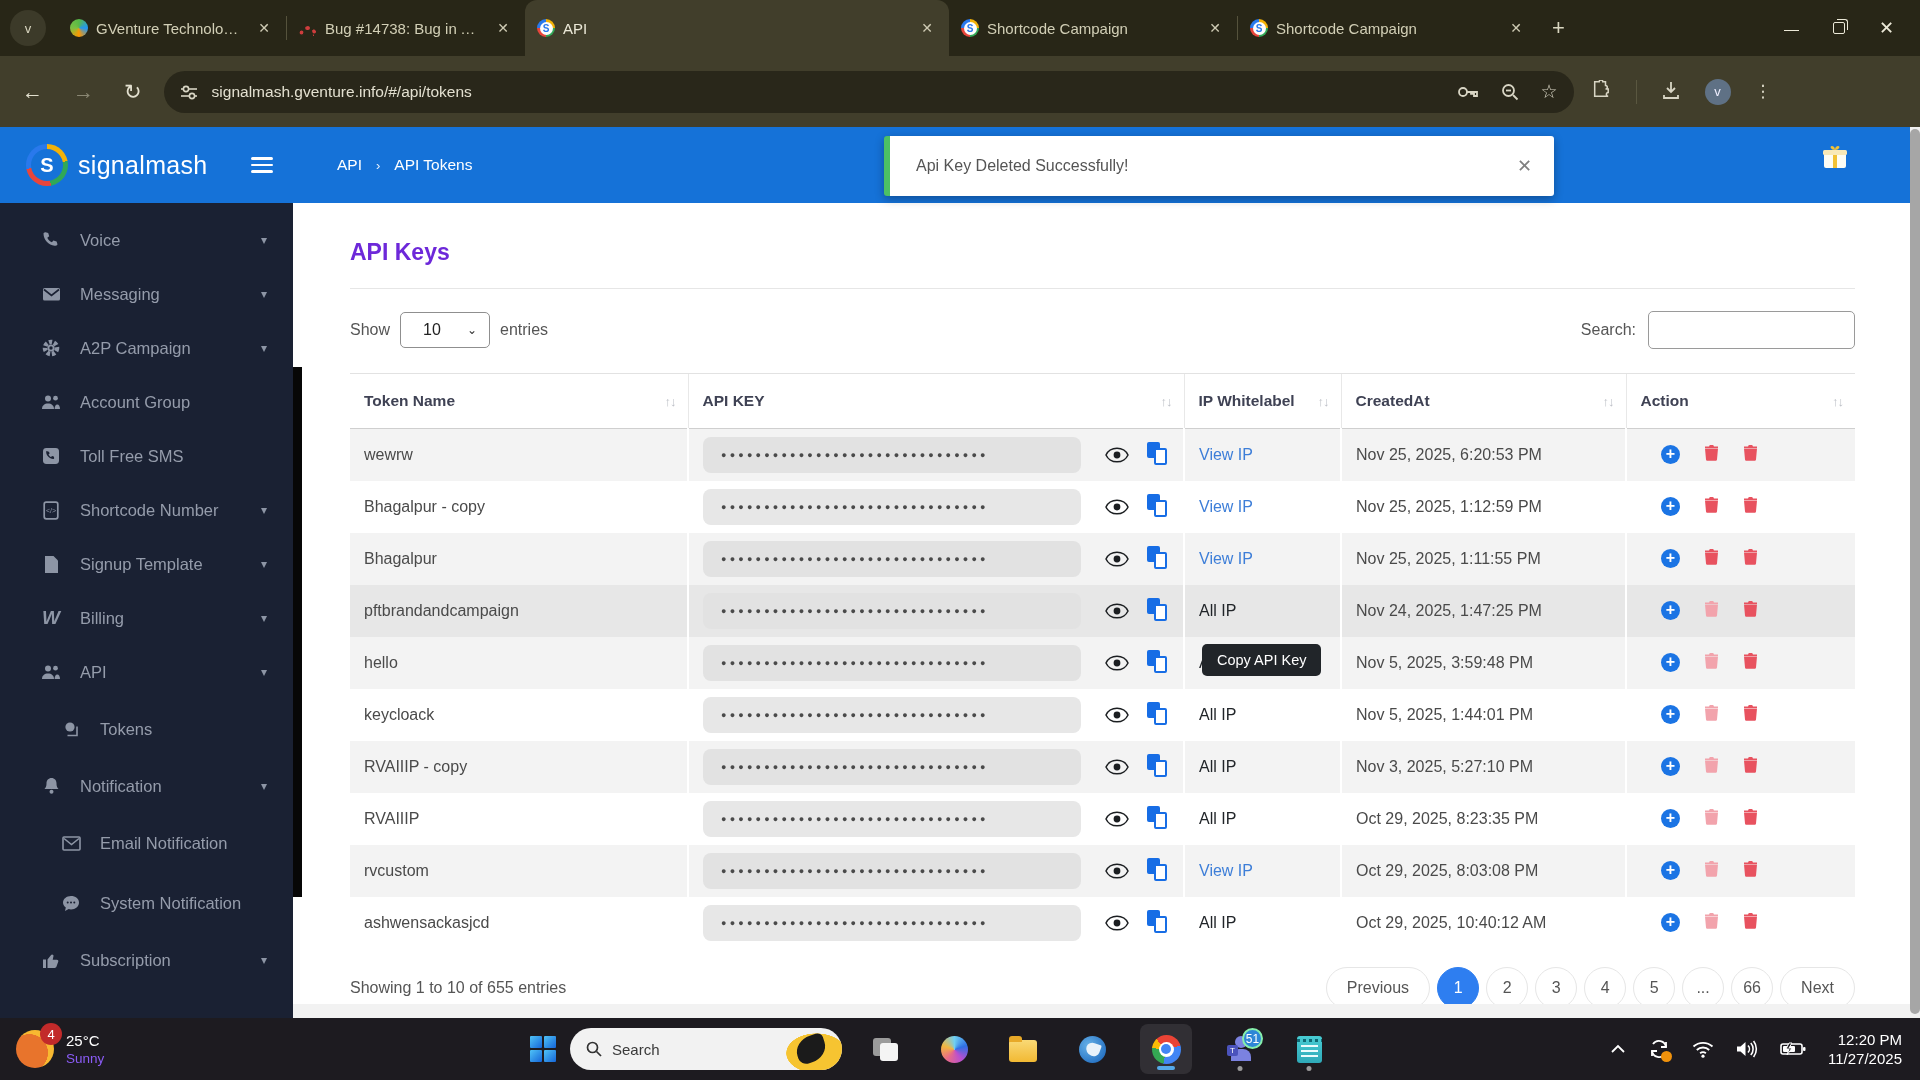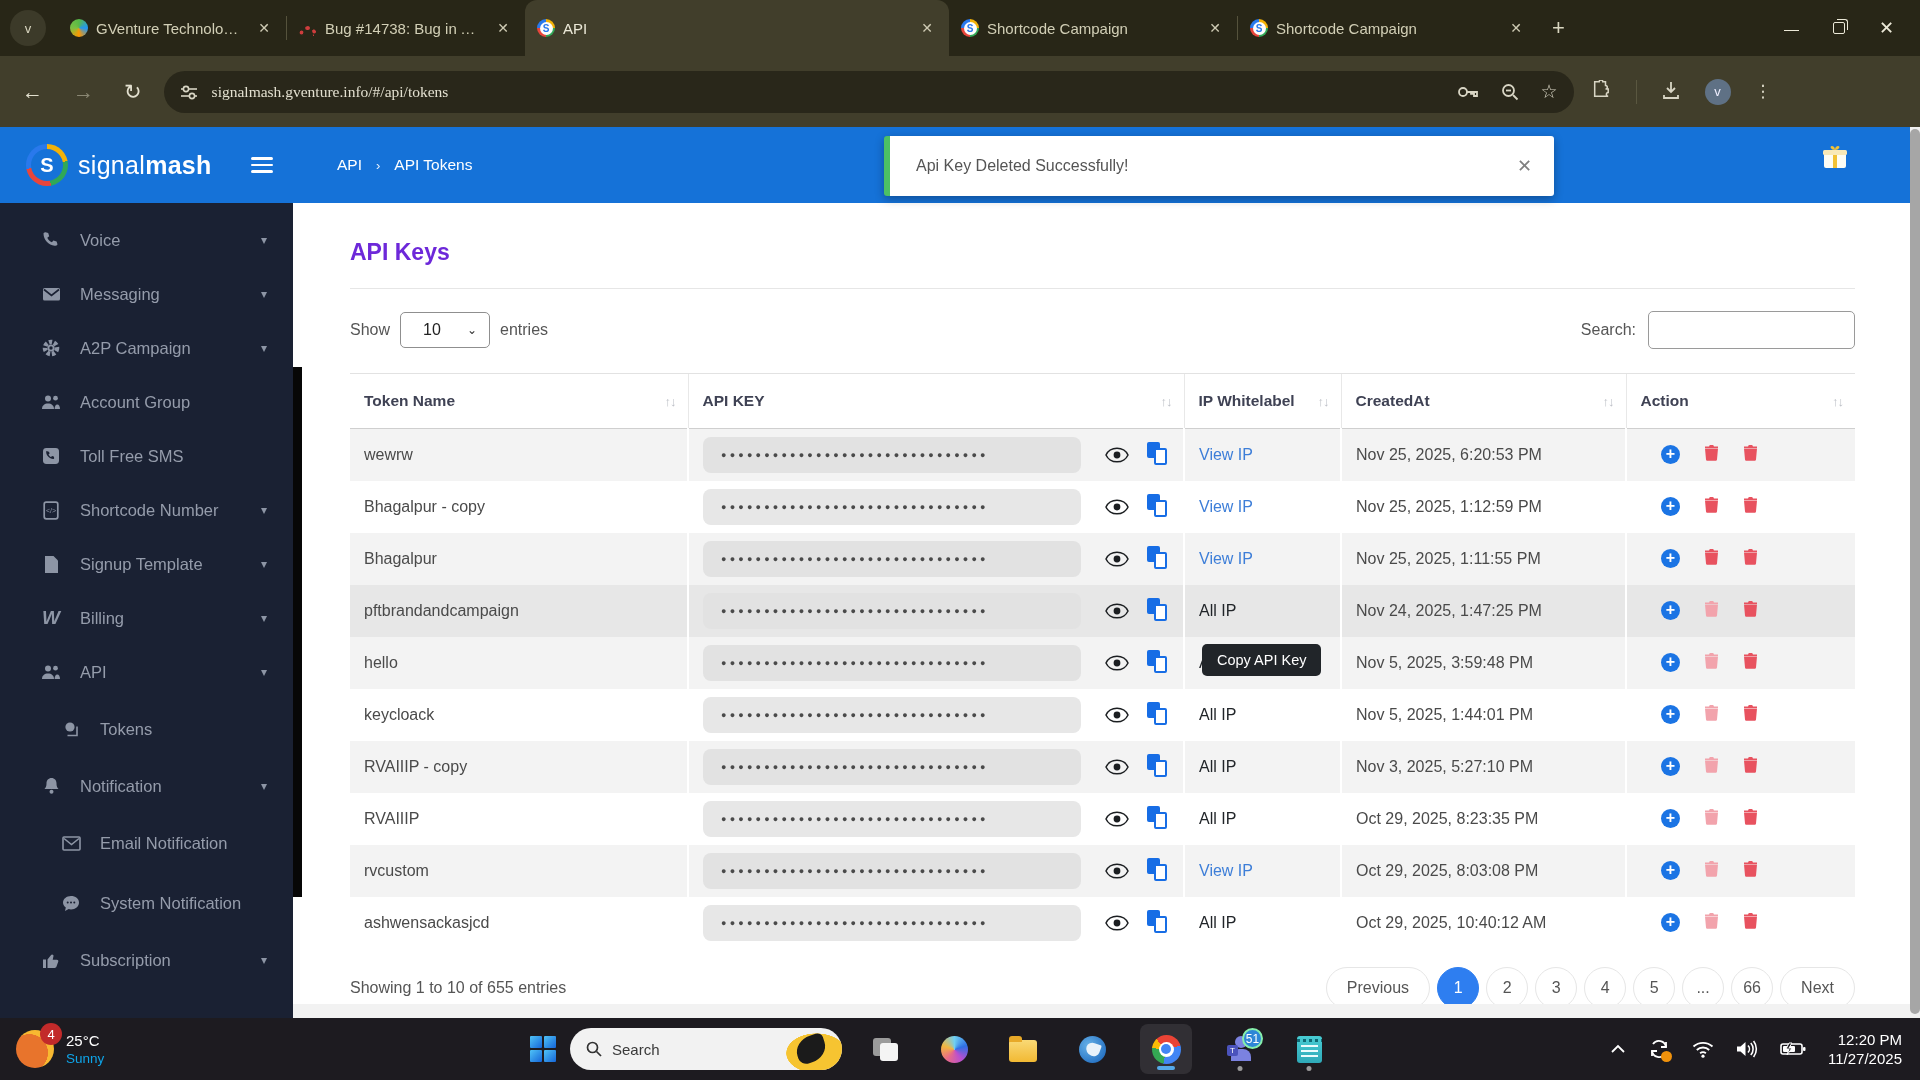--- a/index.html
+++ b/index.html
@@ -20,38 +20,38 @@
   .fav.sm { background:conic-gradient(#f3b208 0 25%,#30a857 25% 50%,#e8453c 50% 75%,#2979ec 75% 100%); position:relative; }
   .fav.sm::after { content:"S"; position:absolute; inset:2.5px; background:#fdfdfd; border-radius:50%; color:#2979ec; font-size:10px; font-weight:bold; display:flex; align-items:center; justify-content:center; }
   .newtab { color:#d9d6c0; font-size:22px; padding:0 14px; }
   .wincontrols { margin-left:auto; display:flex; align-items:center; gap:34px; padding-right:26px; color:#ece9d8; font-size:15px; }
   .win-restore { width:12px; height:12px; border:1.5px solid #ece9d8; border-radius:2px; position:relative; }
   .win-restore::before { content:""; position:absolute; top:-4px; left:3px; width:10px; height:10px; border-top:1.5px solid #ece9d8; border-right:1.5px solid #ece9d8; border-radius:0 3px 0 0; }
 
   .toolbar { position:absolute; top:56px; left:0; right:0; height:71px; background:#413e2b; display:flex; align-items:center; }
   .nav-ic { color:#e3e0cf; font-size:21px; margin-left:22px; }
   .nav-ic.dim { color:#8a8773; }
-  .urlpill { margin-left:22px; width:1410px; height:42px; background:#29271a; border-radius:21px; display:flex; align-items:center; padding:0 16px;font-family:Liberation Serif, serif; }
+  .urlpill { margin-left:22px; width:1410px; height:42px; background:#29271a; border-radius:21px; display:flex; align-items:center; padding:0 16px; }
   .url-text { color:#e3e0d0; font-size:15.5px; margin-left:14px; flex:1; }
   .pill-ic { margin-left:22px; display:flex; align-items:center; }
   .tb-right { display:flex; align-items:center; gap:24px; margin-left:18px; }
   .tb-sep { width:1px; height:24px; background:#5a5740; }
   .avatar { width:26px; height:26px; border-radius:50%; background:#5f7185; color:#eef; font-size:13px; display:flex; align-items:center; justify-content:center; }
   .kebab { color:#e3e0cf; font-size:17px; letter-spacing:0; }
 
   
   .app { position:absolute; top:127px; left:0; right:0; height:891px; display:flex; background:#fff; }
 
   
   .sidebar { width:293px; background:#1a2133; flex:none; position:relative; }
   .side-head { height:76px; background:#1572d8; display:flex; align-items:center; padding:0 20px 0 26px; }
   .logo-ring { width:42px; height:42px; border-radius:50%; background:conic-gradient(#f3b208 0 22%,#30a857 22% 47%,#e8453c 47% 72%,#2979ec 72% 100%); position:relative; flex:none; }
   .logo-ring::after { content:"S"; position:absolute; inset:5px; border-radius:50%; background:#1572d8; color:#fff; font-weight:bold; font-size:20px; display:flex; align-items:center; justify-content:center; }
   .logo-text { color:#fff; font-size:25px; margin-left:10px; letter-spacing:.3px; }
-  .logo-text b { font-weight:bold; }
+  .logo-text b { font-weight:normal; }
   .burger { margin-left:auto; display:flex; flex-direction:column; gap:4px; }
   .burger span { width:22px; height:2.6px; background:#fff; border-radius:2px; }
   .side-menu { padding-top:10px; }
   .side-item { display:flex; align-items:center; height:54px; padding:0 26px 0 38px; color:#959cab; font-size:16.5px; }
   .side-item .s-icon { width:26px; display:flex; justify-content:center; margin-right:16px; flex:none; }
   .side-item svg { fill:#8d95a5; stroke:#8d95a5; }
   .s-chev { margin-left:auto; font-size:12px; color:#8d95a5; }
   .side-sub { height:60px; padding-left:58px; }
   .side-scrollbar { position:absolute; top:240px; left:293px; width:9px; height:530px; background:#070707; z-index:5; }
 
@@ -107,21 +107,21 @@
   .bottom-strip { position:absolute; left:0; right:10px; bottom:0; height:14px; background:#f2f2f2; }
   .page-scrollbar { position:absolute; right:0; top:0; width:10px; height:100%; background:#efefef; }
   .page-scroll-thumb { position:absolute; right:0; top:2px; width:10px; height:885px; background:#a6a6a6; border-radius:5px; }
 
   
   .taskbar { position:absolute; left:0; right:0; bottom:0; height:62px; background:#1d1b20; display:flex; align-items:center; }
   .weather { display:flex; align-items:center; gap:12px; padding-left:16px; width:300px; }
   .sun { width:38px; height:38px; border-radius:50%; background:radial-gradient(circle at 35% 60%,#e8742c 0 55%,#f8b931 56% 100%); position:relative; }
   .sun-badge { position:absolute; top:-7px; right:-8px; width:22px; height:22px; border-radius:50%; background:#c22a2a; color:#fff; font-size:13px; display:flex; align-items:center; justify-content:center; }
   .wx-temp { color:#fff; font-size:15px; }
-  .wx-cond { color:#0ea5e9; font-size:13.5px; margin-top:2px; }
+  .wx-cond { color:#8b5cf6; font-size:13.5px; margin-top:2px; }
   .startzone { display:flex; align-items:center; gap:14px; margin-left:230px; }
   .winlogo { display:grid; grid-template-columns:12px 12px; grid-template-rows:12px 12px; gap:2px; }
   .winlogo span { background:linear-gradient(135deg,#4fc3f7,#1565d8); border-radius:1px; }
   .tb-search { width:272px; height:42px; background:#f2f2f2; border-radius:21px; display:flex; align-items:center; padding-left:16px; position:relative; overflow:hidden; }
   .tb-search-text { color:#3a3a3a; font-size:15px; margin-left:10px; }
   .tb-search-art { position:absolute; right:0; top:0; width:64px; height:42px; background:radial-gradient(ellipse at 60% 60%,#f6c431 0 55%,transparent 56%); }
   .tb-search-art::after { content:""; position:absolute; left:18px; top:8px; width:30px; height:26px; background:#1b1b1b; border-radius:60% 20% 60% 30%; transform:rotate(-18deg); }
   .task-icons { display:flex; align-items:center; gap:27px; margin-left:22px; }
   .ticon { width:42px; height:46px; display:flex; align-items:center; justify-content:center; position:relative; }
   .tview-back { width:18px; height:18px; background:#9b9b9b; border-radius:3px; position:absolute; top:12px; left:9px; }

